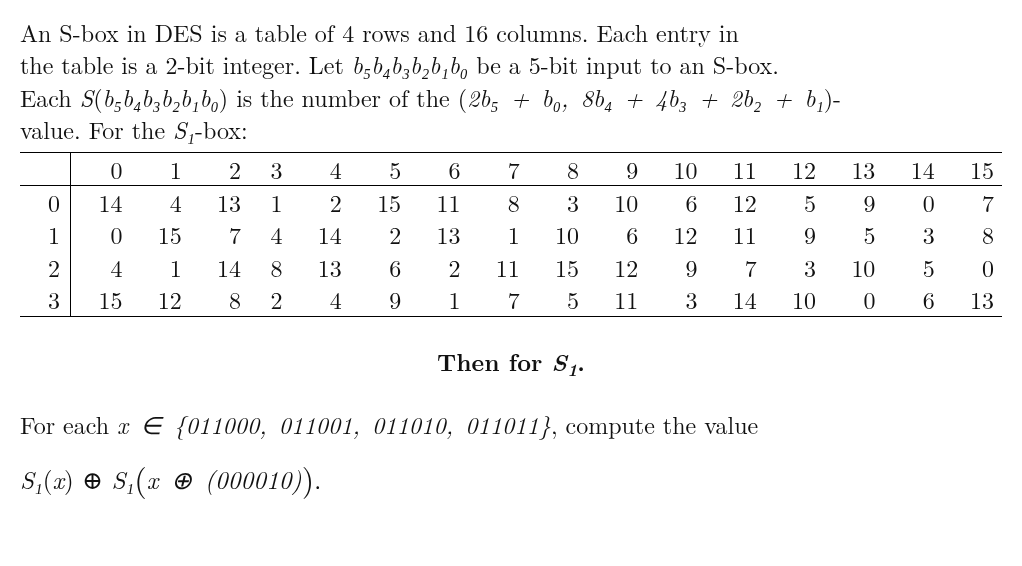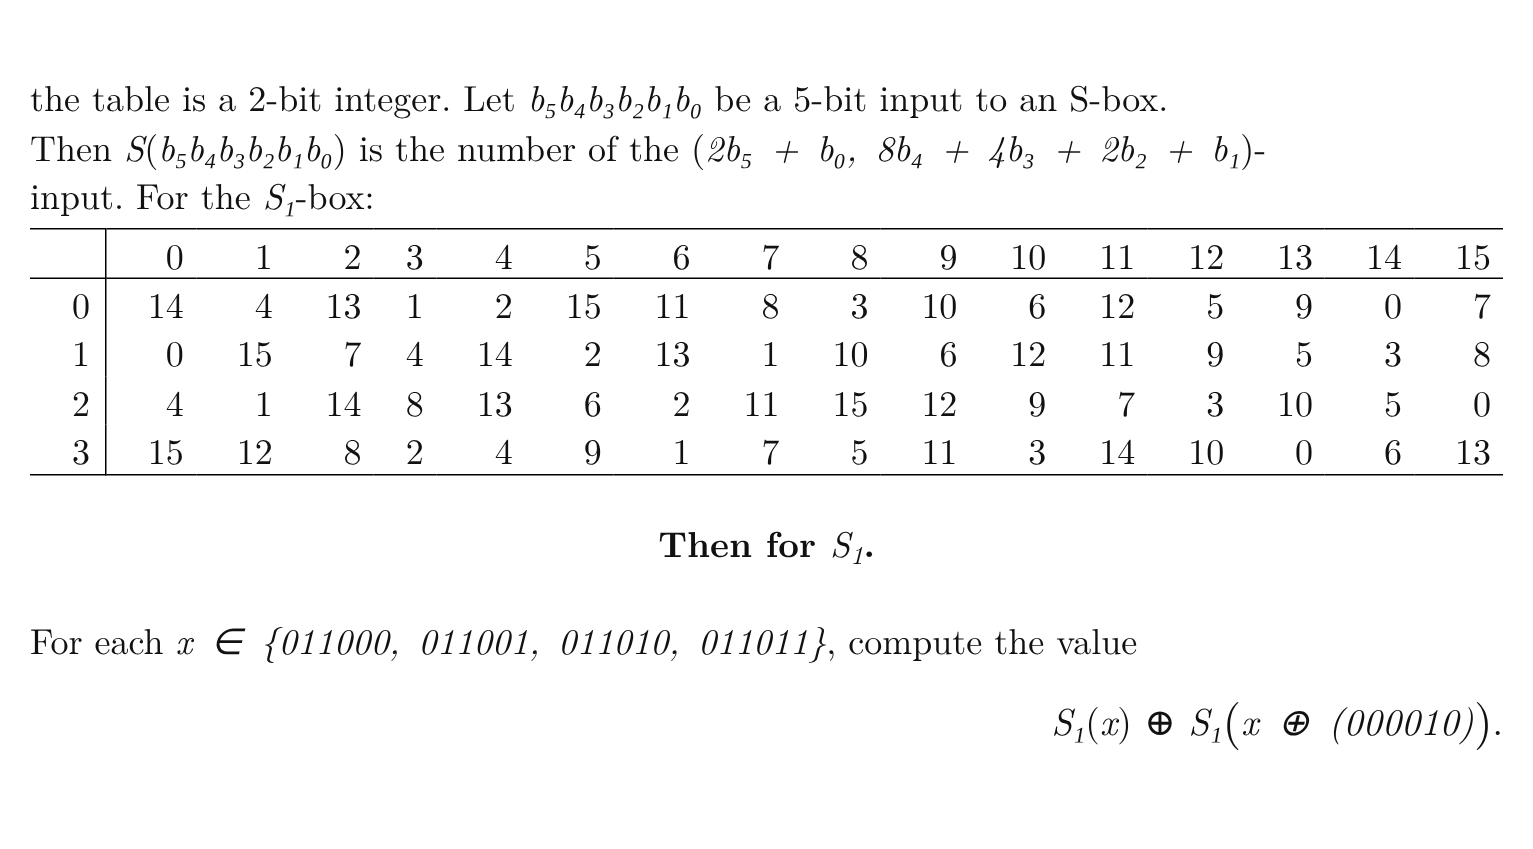--- a/index.html
+++ b/index.html
@@ -36,38 +36,38 @@
     padding-right: 10px;
     width: 32px;
   }
   thead th.corner { border-right: 1.4px solid #000; }
   .caption {
     text-align: center;
     font-weight: bold;
     margin: 28px 0 28px 0;
     font-size: 24px;
   }
-  .caption .svar { font-style: italic; font-weight: normal; }
+  .caption .svar { font-style: italic; font-weight: bold; }
   .after { margin-top: 12px; }
   .displaymath {
-    text-align: right;
+    text-align: left;
     font-size: 25px;
     margin-top: 14px;
   }
   .displaymath .big { font-size: 1.28em; position: relative; top: 0.06em; }
   .oplus { font-family: "STIXGeneral", "DejaVu Serif", Georgia, serif; }
 </style>
 </head>
 <body>
 
 <p class="para">
-  <br>
+  <span>An S-box in DES is a table of 4 rows and 16 columns.  Each entry in</span><br>
   <span>the table is a 2-bit integer.  Let </span><i>b₅b₄b₃b₂b₁b₀</i><span> be a 5-bit input to an S-box.</span><br>
-  <span>Then </span><i>S</i>(<i>b₅b₄b₃b₂b₁b₀</i>)<span> is the number of the </span>(<span><i>2b₅&nbsp;+&nbsp;b₀,&nbsp;8b₄&nbsp;+&nbsp;4b₃&nbsp;+&nbsp;2b₂&nbsp;+&nbsp;b₁</i></span>)<span>-</span><br>
-  <span>input.  For the </span><i>S₁</i><span>-box:</span>
+  <span>Each </span><i>S</i>(<i>b₅b₄b₃b₂b₁b₀</i>)<span> is the number of the </span>(<span><i>2b₅&nbsp;+&nbsp;b₀,&nbsp;8b₄&nbsp;+&nbsp;4b₃&nbsp;+&nbsp;2b₂&nbsp;+&nbsp;b₁</i></span>)<span>-</span><br>
+  <span>value.  For the </span><i>S₁</i><span>-box:</span>
 </p>
 
 <div class="tablewrap">
   <table>
     <thead>
       <tr id="hdrrow">
         <th class="corner rowhdr"></th>
       <th>0</th>
           <th>1</th>
           <th>2</th>

